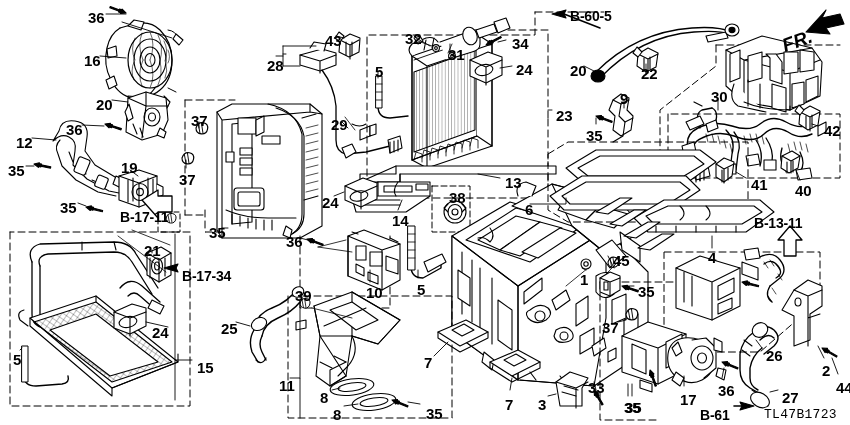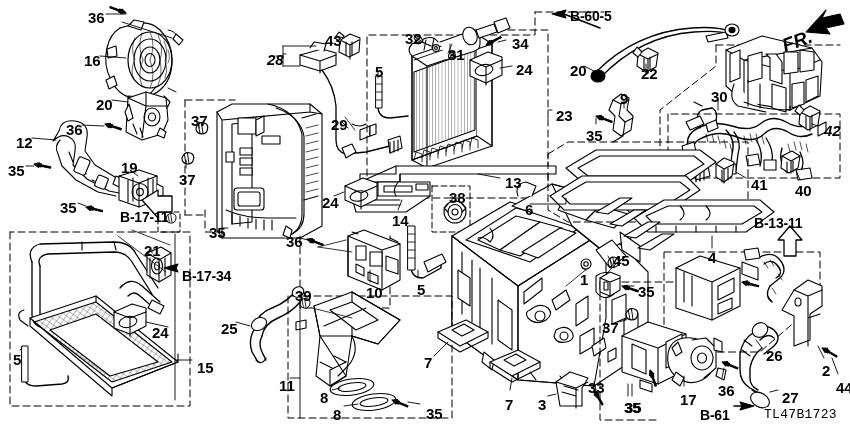--- a/index.html
+++ b/index.html
@@ -724,21 +724,21 @@
       <div class="lbl num" style="left: 8px; top: 163px;">35</div>
       <div class="lbl num" style="left: 121px; top: 160px;">19</div>
       <div class="lbl num" style="left: 60px; top: 200px;">35</div>
       <div class="lbl num" style="left: 191px; top: 113px;">37</div>
       <div class="lbl num" style="left: 179px; top: 172px;">37</div>
       <div class="lbl num" style="left: 209px; top: 225px;">35</div>
       <div class="lbl num" style="left: 144px; top: 243px;">21</div>
       <div class="lbl num" style="left: 152px; top: 325px;">24</div>
       <div class="lbl num" style="left: 13px; top: 352px;">5</div>
       <div class="lbl num" style="left: 197px; top: 360px;">15</div>
-      <div class="lbl num" style="left: 267px; top: 52px; font-style: italic;">28</div>
+      <div class="lbl num" style="left: 267px; top: 58px;">28</div>
       <div class="lbl num" style="left: 325px; top: 33px;">43</div>
       <div class="lbl num" style="left: 331px; top: 117px;">29</div>
       <div class="lbl num" style="left: 375px; top: 64px;">5</div>
       <div class="lbl num" style="left: 405px; top: 31px;">32</div>
       <div class="lbl num" style="left: 448px; top: 47px;">31</div>
       <div class="lbl num" style="left: 512px; top: 36px;">34</div>
       <div class="lbl num" style="left: 516px; top: 62px;">24</div>
       <div class="lbl num" style="left: 556px; top: 108px;">23</div>
       <div class="lbl num" style="left: 505px; top: 175px;">13</div>
       <div class="lbl num" style="left: 322px; top: 195px;">24</div>
@@ -757,21 +757,21 @@
       <div class="lbl num" style="left: 424px; top: 355px;">7</div>
       <div class="lbl num" style="left: 505px; top: 397px;">7</div>
       <div class="lbl num" style="left: 538px; top: 397px;">3</div>
       <div class="lbl num" style="left: 588px; top: 380px;">33</div>
       <div class="lbl num" style="left: 625px; top: 400px;">35</div>
       <div class="lbl num" style="left: 570px; top: 63px;">20</div>
       <div class="lbl num" style="left: 641px; top: 66px;">22</div>
       <div class="lbl num" style="left: 620px; top: 91px;">9</div>
       <div class="lbl num" style="left: 586px; top: 128px;">35</div>
       <div class="lbl num" style="left: 711px; top: 89px;">30</div>
-      <div class="lbl num" style="left: 824px; top: 123px; font-style: italic;">42</div>
+      <div class="lbl num" style="left: 824px; top: 123px;">42</div>
       <div class="lbl num" style="left: 751px; top: 177px;">41</div>
       <div class="lbl num" style="left: 795px; top: 183px;">40</div>
       <div class="lbl num" style="left: 708px; top: 250px;">4</div>
       <div class="lbl num" style="left: 613px; top: 253px;">45</div>
       <div class="lbl num" style="left: 580px; top: 272px;">1</div>
       <div class="lbl num" style="left: 638px; top: 284px;">35</div>
       <div class="lbl num" style="left: 602px; top: 320px;">37</div>
       <div class="lbl num" style="left: 680px; top: 392px;">17</div>
       <div class="lbl num" style="left: 718px; top: 383px;">36</div>
       <div class="lbl num" style="left: 624px; top: 400px;">35</div>

